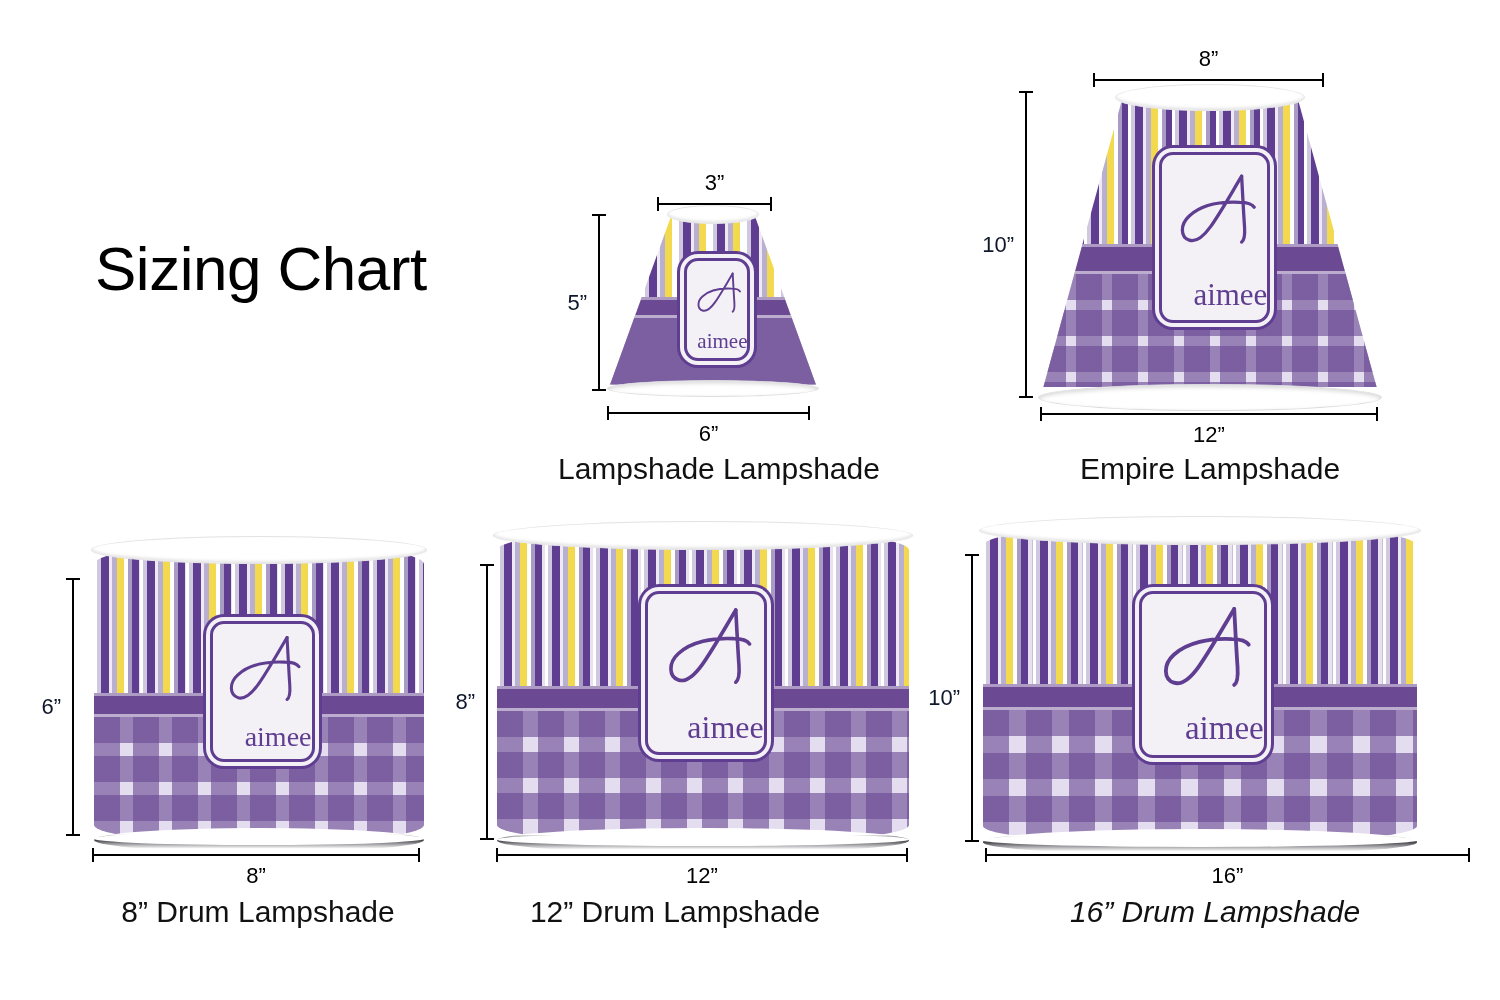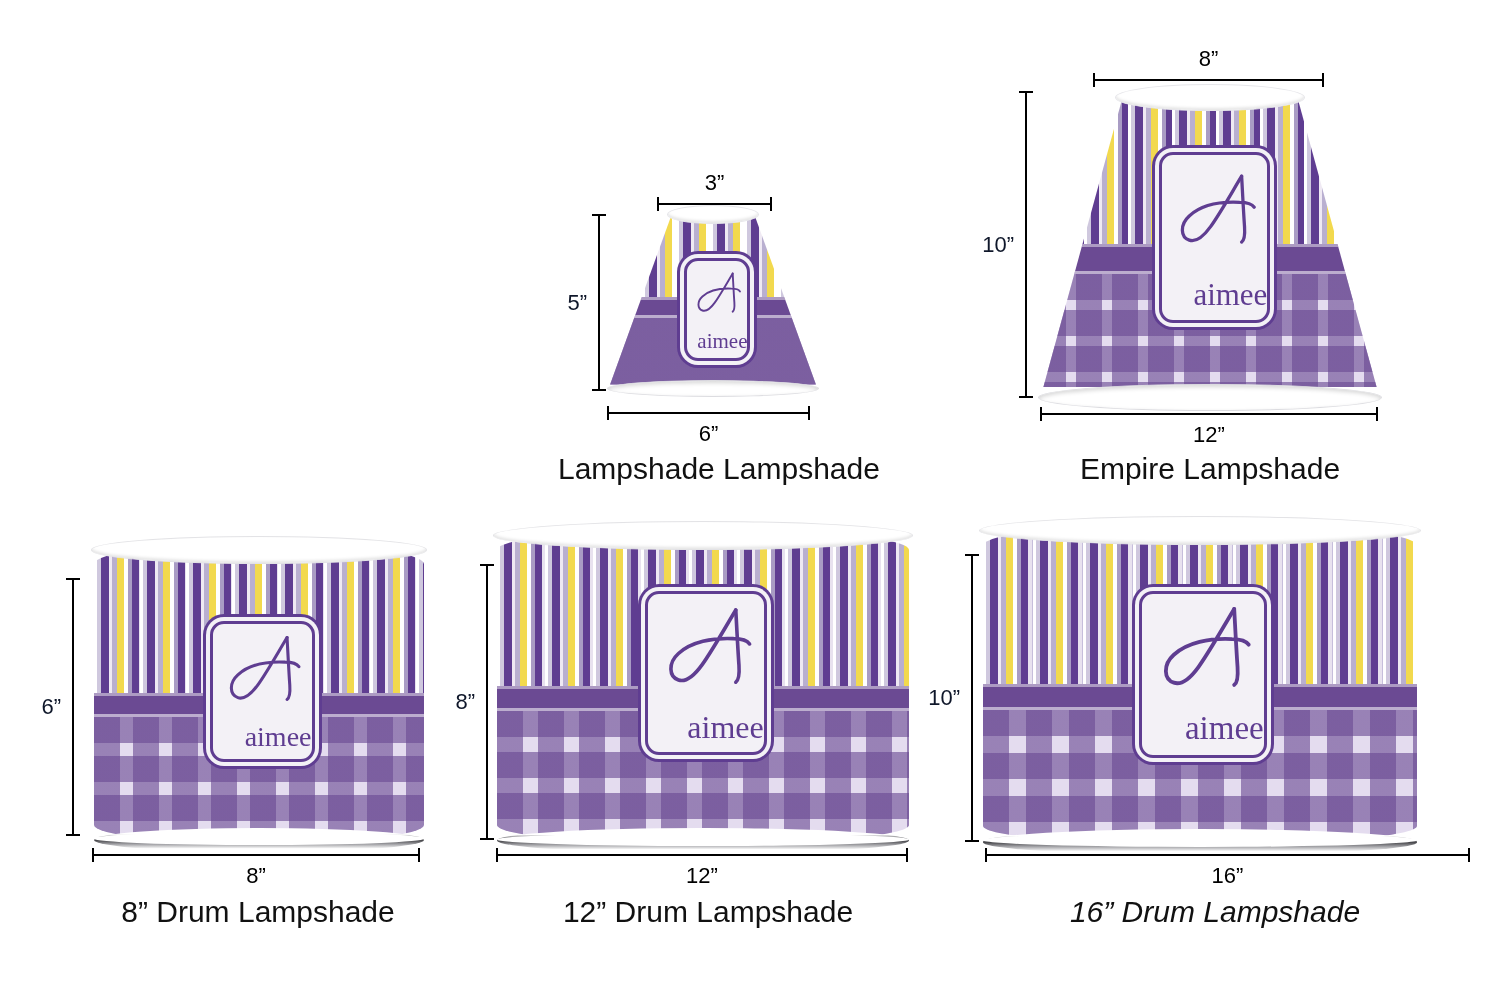--- a/index.html
+++ b/index.html
@@ -146,20 +146,21 @@
     border-radius:50%;border:1.5px solid #dcdce0;
     box-shadow:inset 0 2px 4px rgba(0,0,0,.16);
   }
 </style>
 </head>
 <body>
 
 <div class="stage">
 
   <div class="title">
+    <span>Sizing Chart</span>
   </div>
 
   <div>
 
     <div class="dim-h lbl-above" style="left:657px;top:197px;width:115px;">
       <div class="capL"></div>
       <div class="bar"></div>
       <div class="capR"></div>
       <div class="lbl">3”</div>
     </div>
@@ -333,21 +334,21 @@
       </div>
     </div>
 
     <div class="dim-h lbl-below" style="left:496px;top:848px;width:412px;">
       <div class="capL"></div>
       <div class="bar"></div>
       <div class="capR"></div>
       <div class="lbl">12”</div>
     </div>
 
-    <div class="caption" style="left:553px;top:895px;width:310px;">12” Drum Lampshade</div>
+    <div class="caption" style="left:520px;top:895px;width:310px;">12” Drum Lampshade</div>
   </div>
 
   <div>
 
     <div class="dim-v" style="left:965px;top:554px;height:288px;">
       <div class="capT"></div>
       <div class="bar"></div>
       <div class="capB"></div>
       <div class="lbl">10”</div>
     </div>

